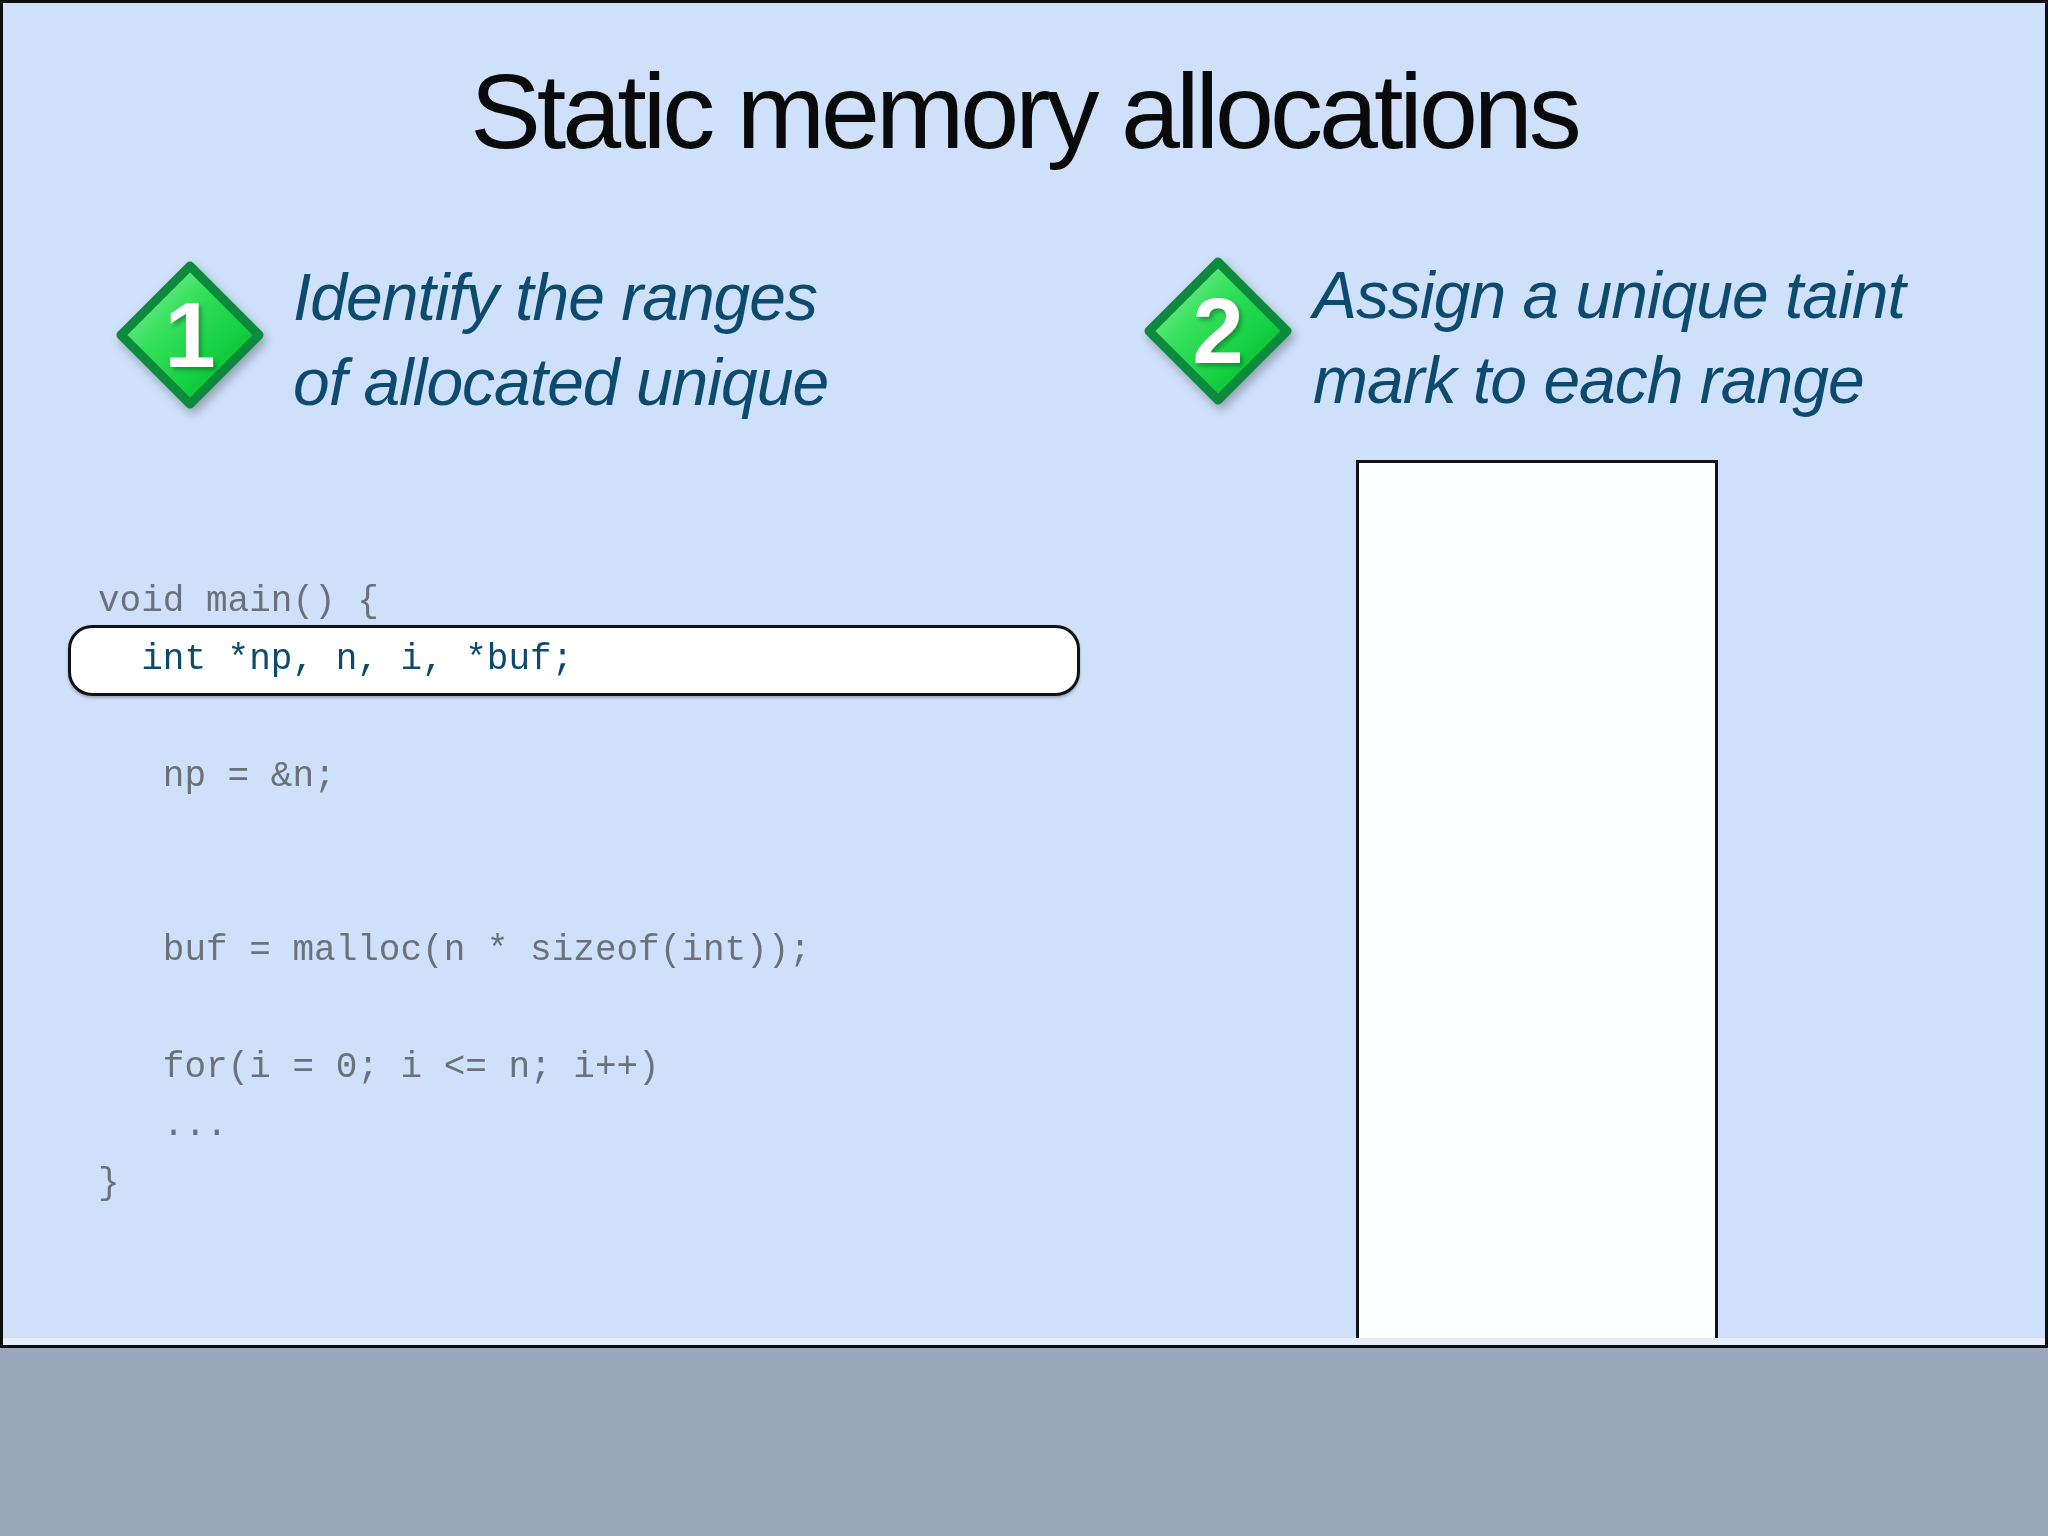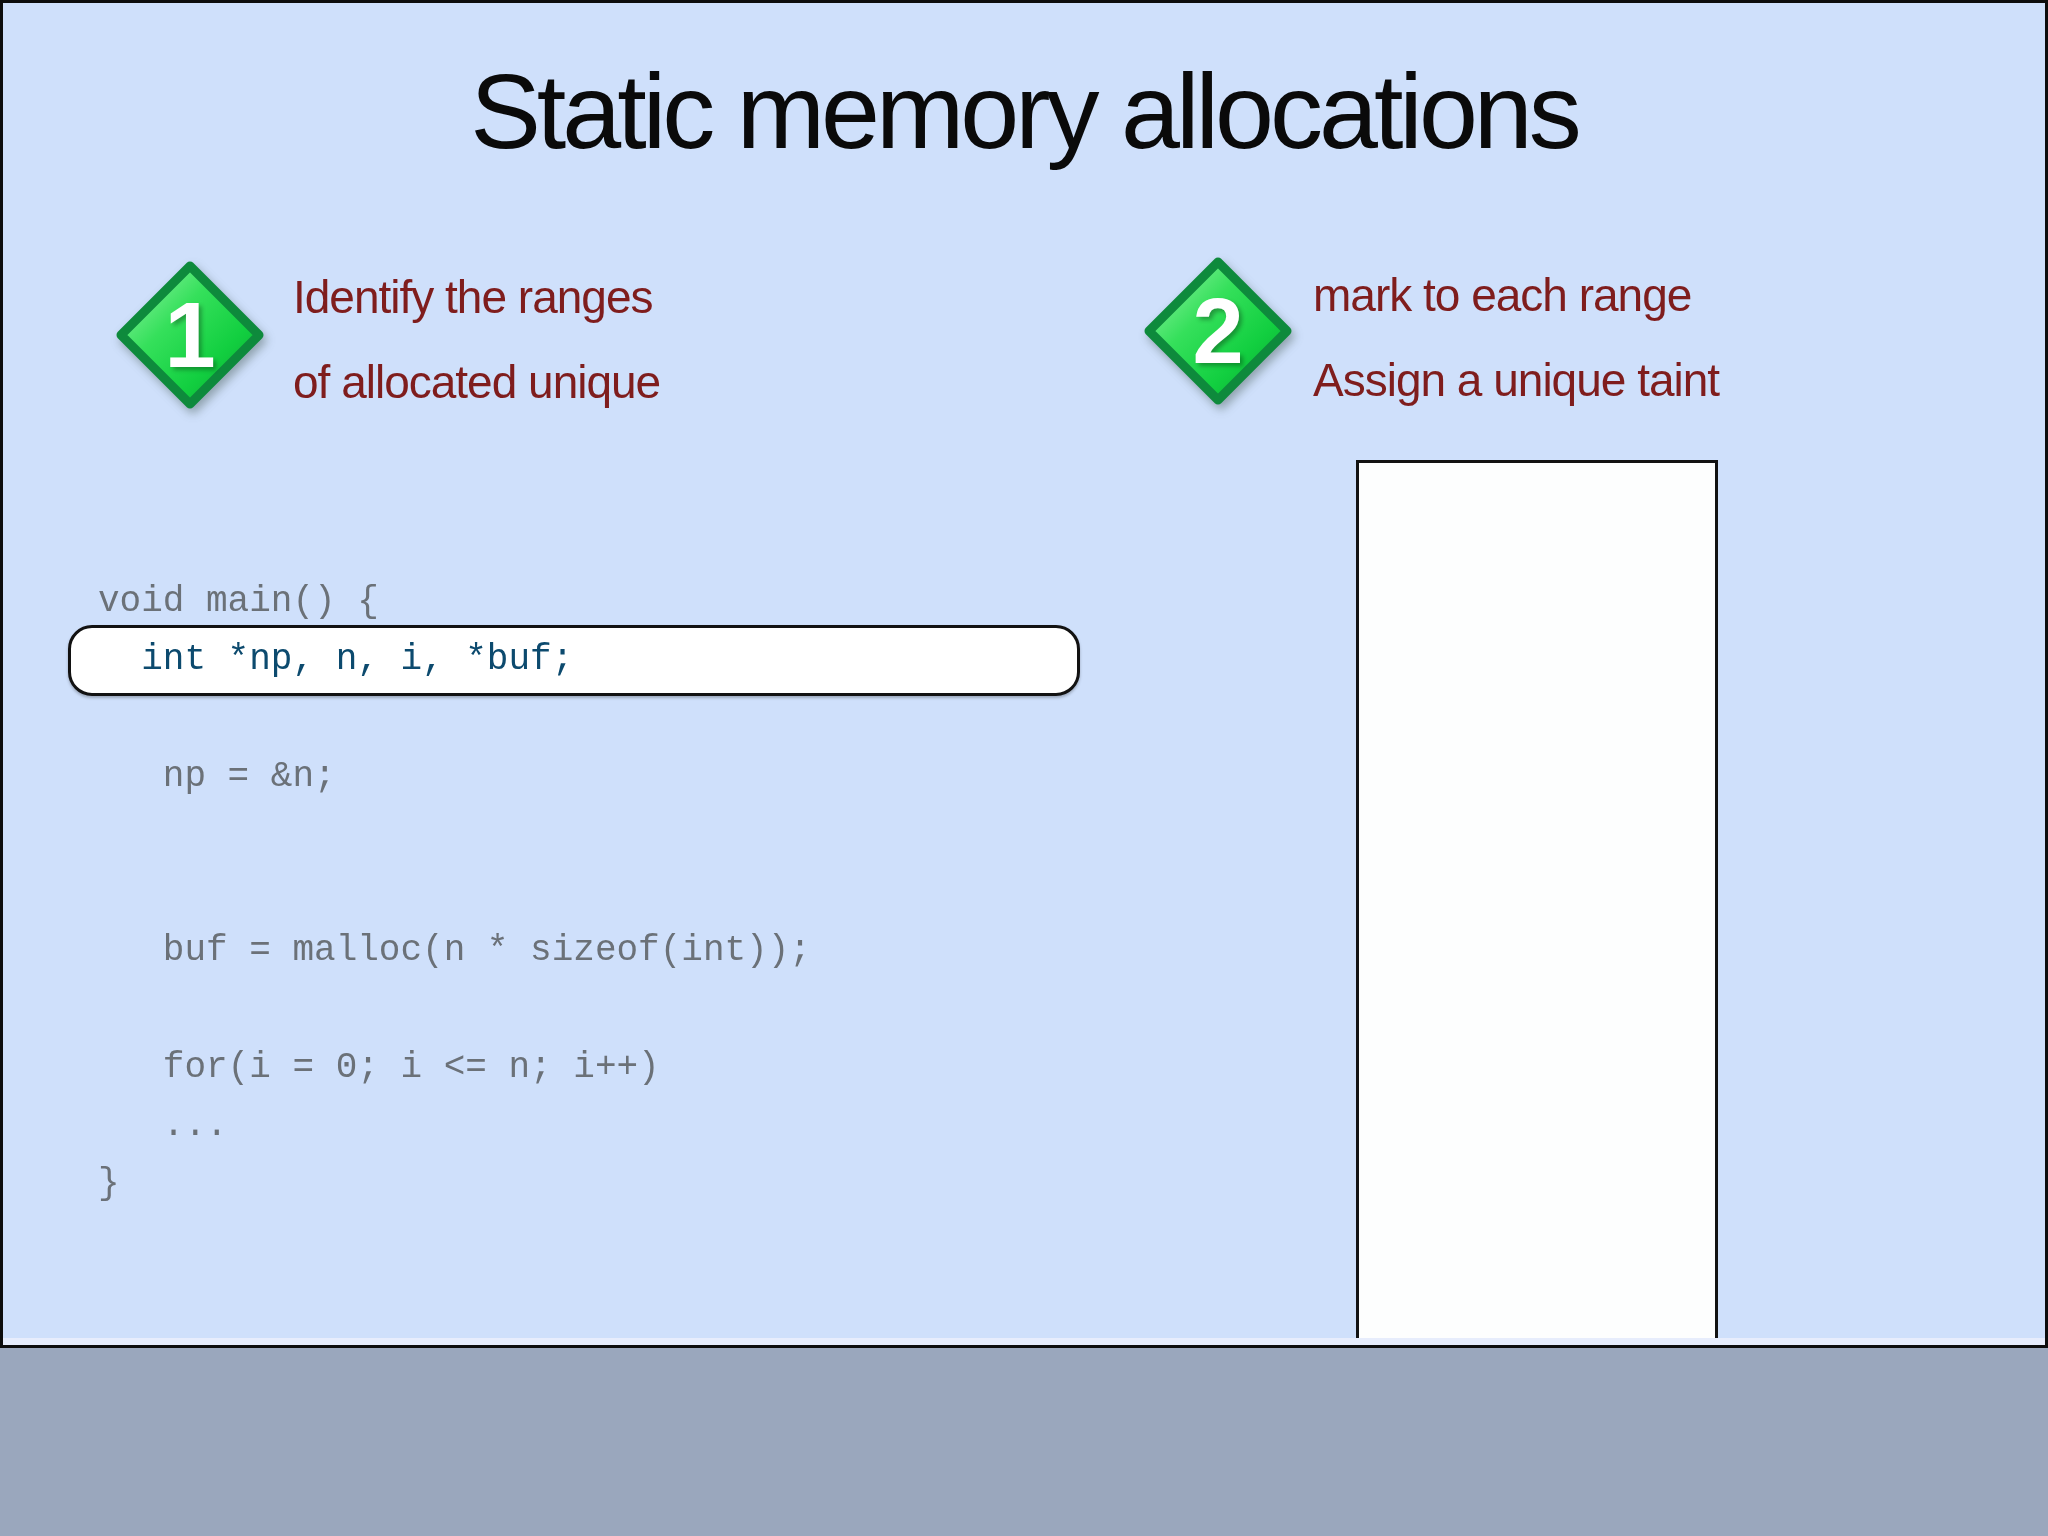--- a/index.html
+++ b/index.html
@@ -33,25 +33,26 @@
   .badge .num{
     position:absolute;left:0;top:0;width:150px;height:150px;
     display:flex;align-items:center;justify-content:center;
     font-size:92px;font-weight:700;color:#ffffff;
     text-shadow:3px 3px 4px rgba(0,0,0,0.30);
   }
   .badge-1{left:112px;top:257px;}
   .badge-2{left:1140px;top:253px;}
   .step-text{
     position:absolute;
-    font-size:46px;
+    font-size:66px;
     line-height:85px;
     letter-spacing:-1px;
-    color:#7f1d1d;
+    color:#0c4a6e;
     white-space:nowrap;
+    font-style:italic;
   }
   .step-text-1{left:290px;top:252px;}
   .step-text-2{left:1310px;top:250px;}
   .code{
     position:absolute;left:95px;top:570px;
     font-family:Liberation Mono, monospace;
     font-size:36px;
     color:#6b7178;
     z-index:2;
   }
@@ -115,22 +116,22 @@
           <stop offset="68%" stop-color="#12cf40"></stop>
           <stop offset="100%" stop-color="#0a9e2f"></stop>
         </linearGradient>
       </defs>
       <polygon points="75,6 144,75 75,144 6,75" fill="url(#dg2)" stroke="#0e8a3c" stroke-width="9" stroke-linejoin="round"></polygon>
     </svg>
     <span class="num">2</span>
   </div>
 
   <div class="step-text step-text-2">
+    <div>Assign a unique taint</div>
     <div>mark to each range</div>
-    <div>Assign a unique taint</div>
   </div>
 
   <div class="hl-box"></div>
 
   <div class="code">
     <div class="code-line">void main() {</div>
     <div class="code-line hl">  int *np, n, i, *buf;</div>
     <div class="code-line"></div>
     <div class="code-line">   np = &amp;n;</div>
     <div class="code-line"></div>

